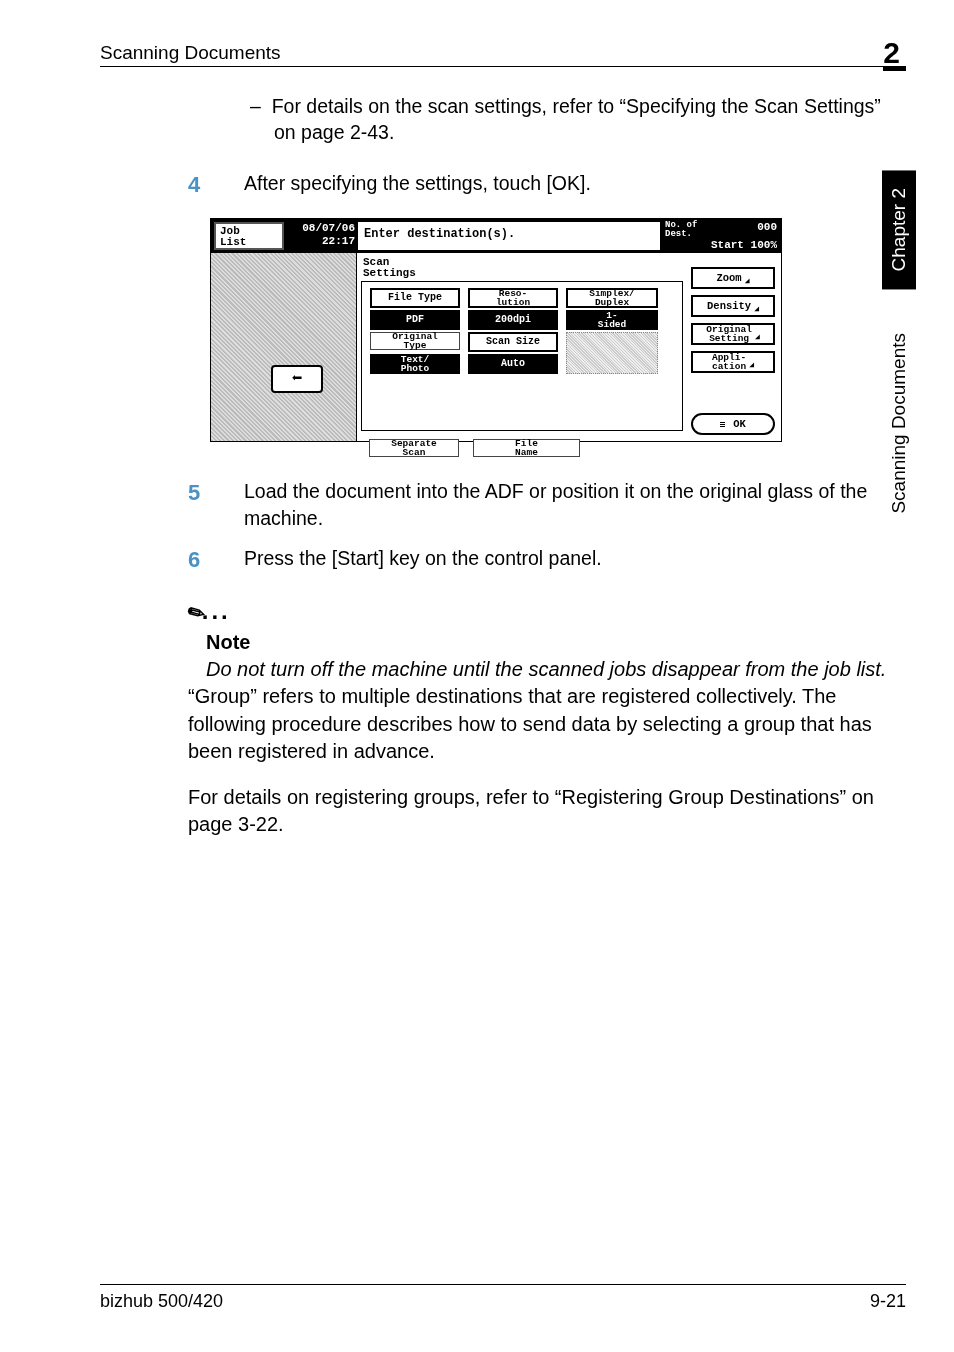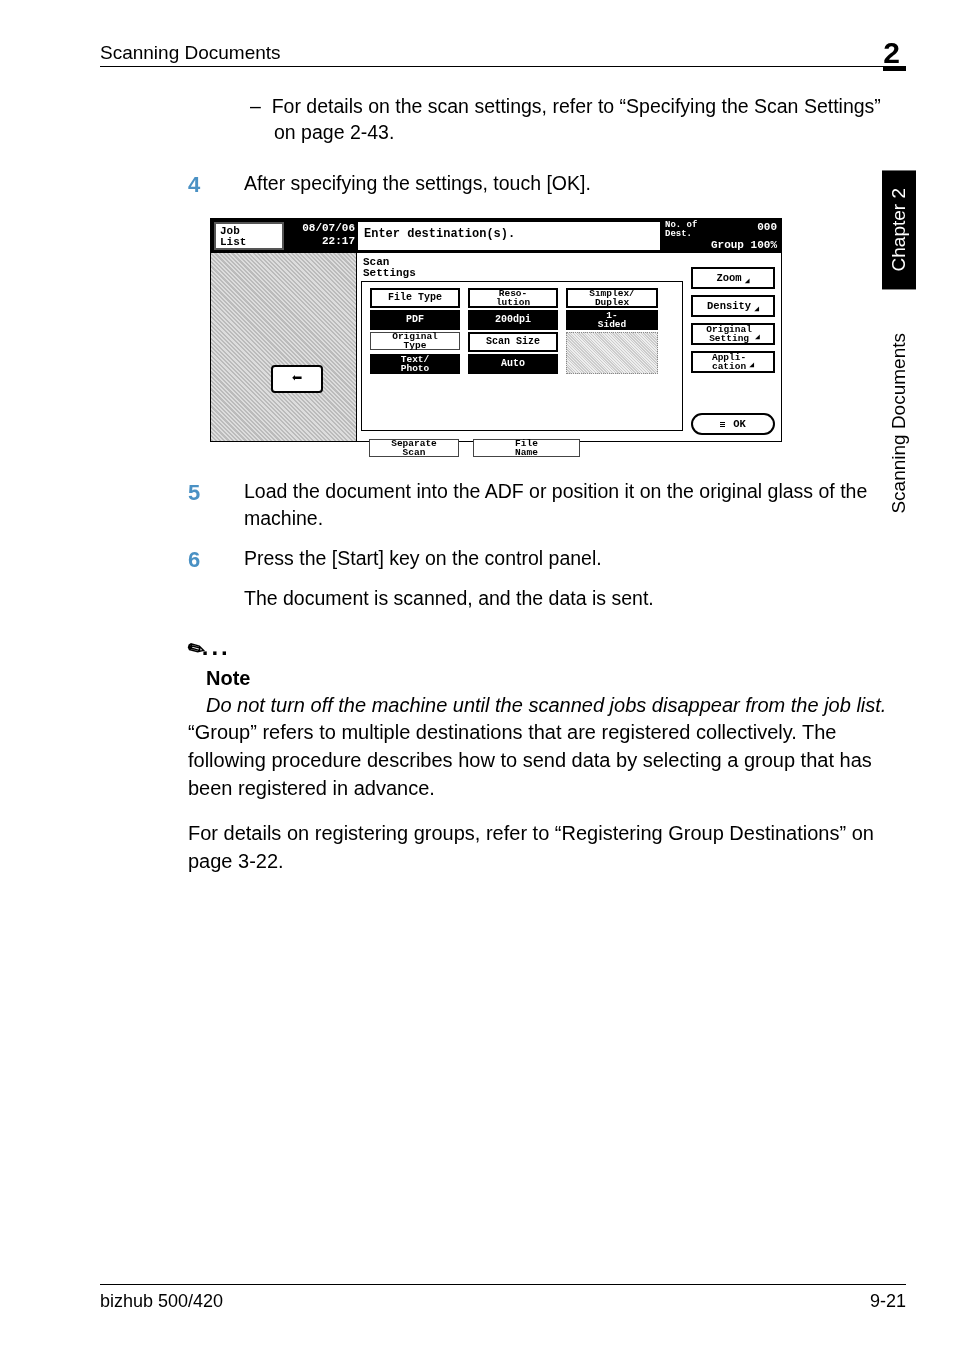--- a/index.html
+++ b/index.html
@@ -358,21 +358,21 @@
           <div>08/07/06</div>
           <div>22:17</div>
         </div>
         <div class="lcd-prompt">Enter destination(s).</div>
         <div class="lcd-right-top">
           <div class="row1">
             <span style="white-space:pre;text-align:left;font-size:9px;line-height:1">No. of
 Dest.</span>
             <span>000</span>
           </div>
-          <div><span>Group</span> <span>100%</span></div>
+          <div><span>Start</span> <span>100%</span></div>
         </div>
       </div>
 
       <div class="lcd-body">
 
         <div class="lcd-left">
           <div class="lcd-arrow-btn">
             <span>⬅</span>
           </div>
         </div>
@@ -441,21 +441,20 @@
 
     <div class="step">
       <div class="step-num">5</div>
       <div class="step-text">Load the document into the ADF or position it on the original glass of the machine.</div>
     </div>
 
     <div class="step" style="margin-bottom:4px;">
       <div class="step-num">6</div>
       <div class="step-text">Press the [Start] key on the control panel.</div>
     </div>
-    <div class="step-sub">The document is scanned, and the data is sent.</div>
 
     <div class="note-block">
       <div class="note-icon">
         <span class="pencil-icon">✎</span><span style="font-weight:900;">...</span>
       </div>
       <div class="note-label">Note</div>
       <div class="note-body">Do not turn off the machine until the scanned jobs disappear from the job list.</div>
     </div>
 
     <div class="body-para">“Group” refers to multiple destinations that are registered collectively. The following procedure describes how to send data by selecting a group that has been registered in advance.</div>

